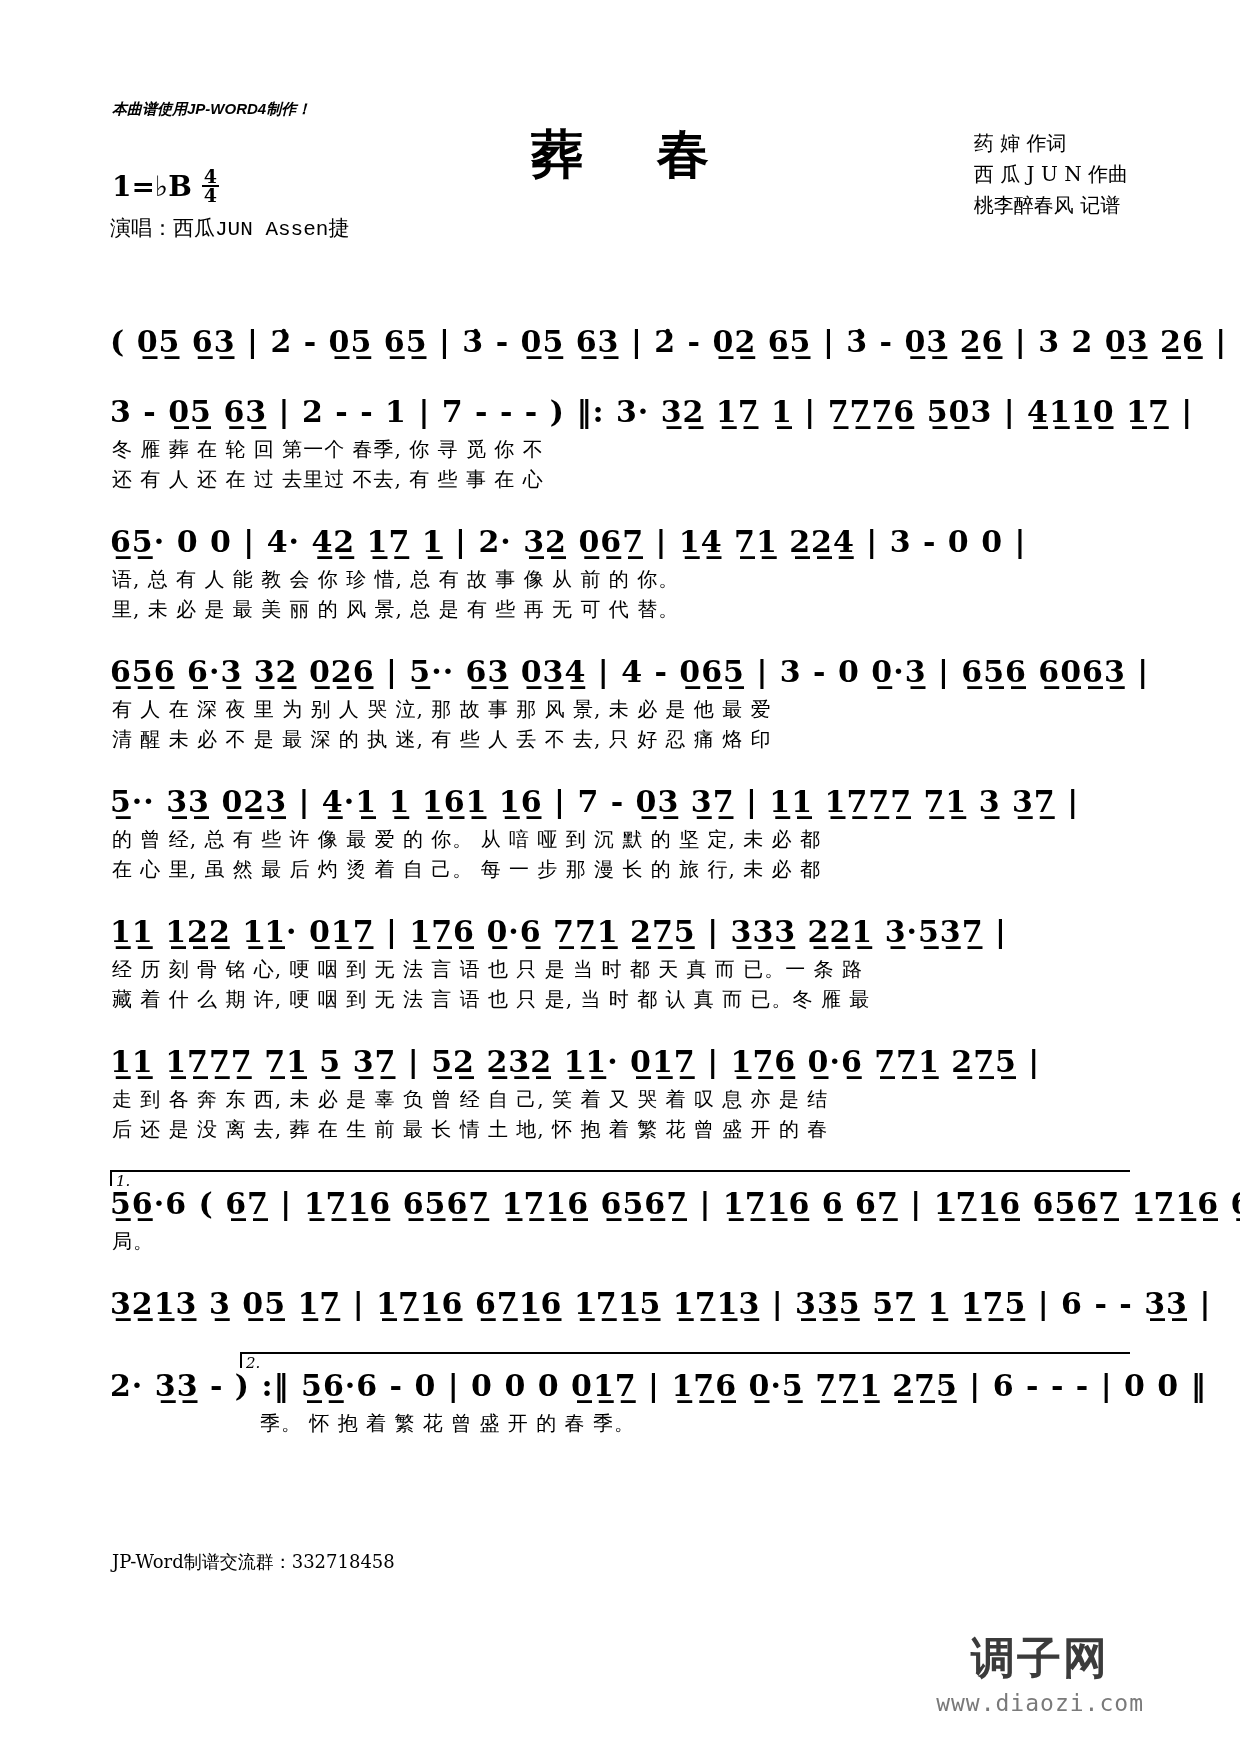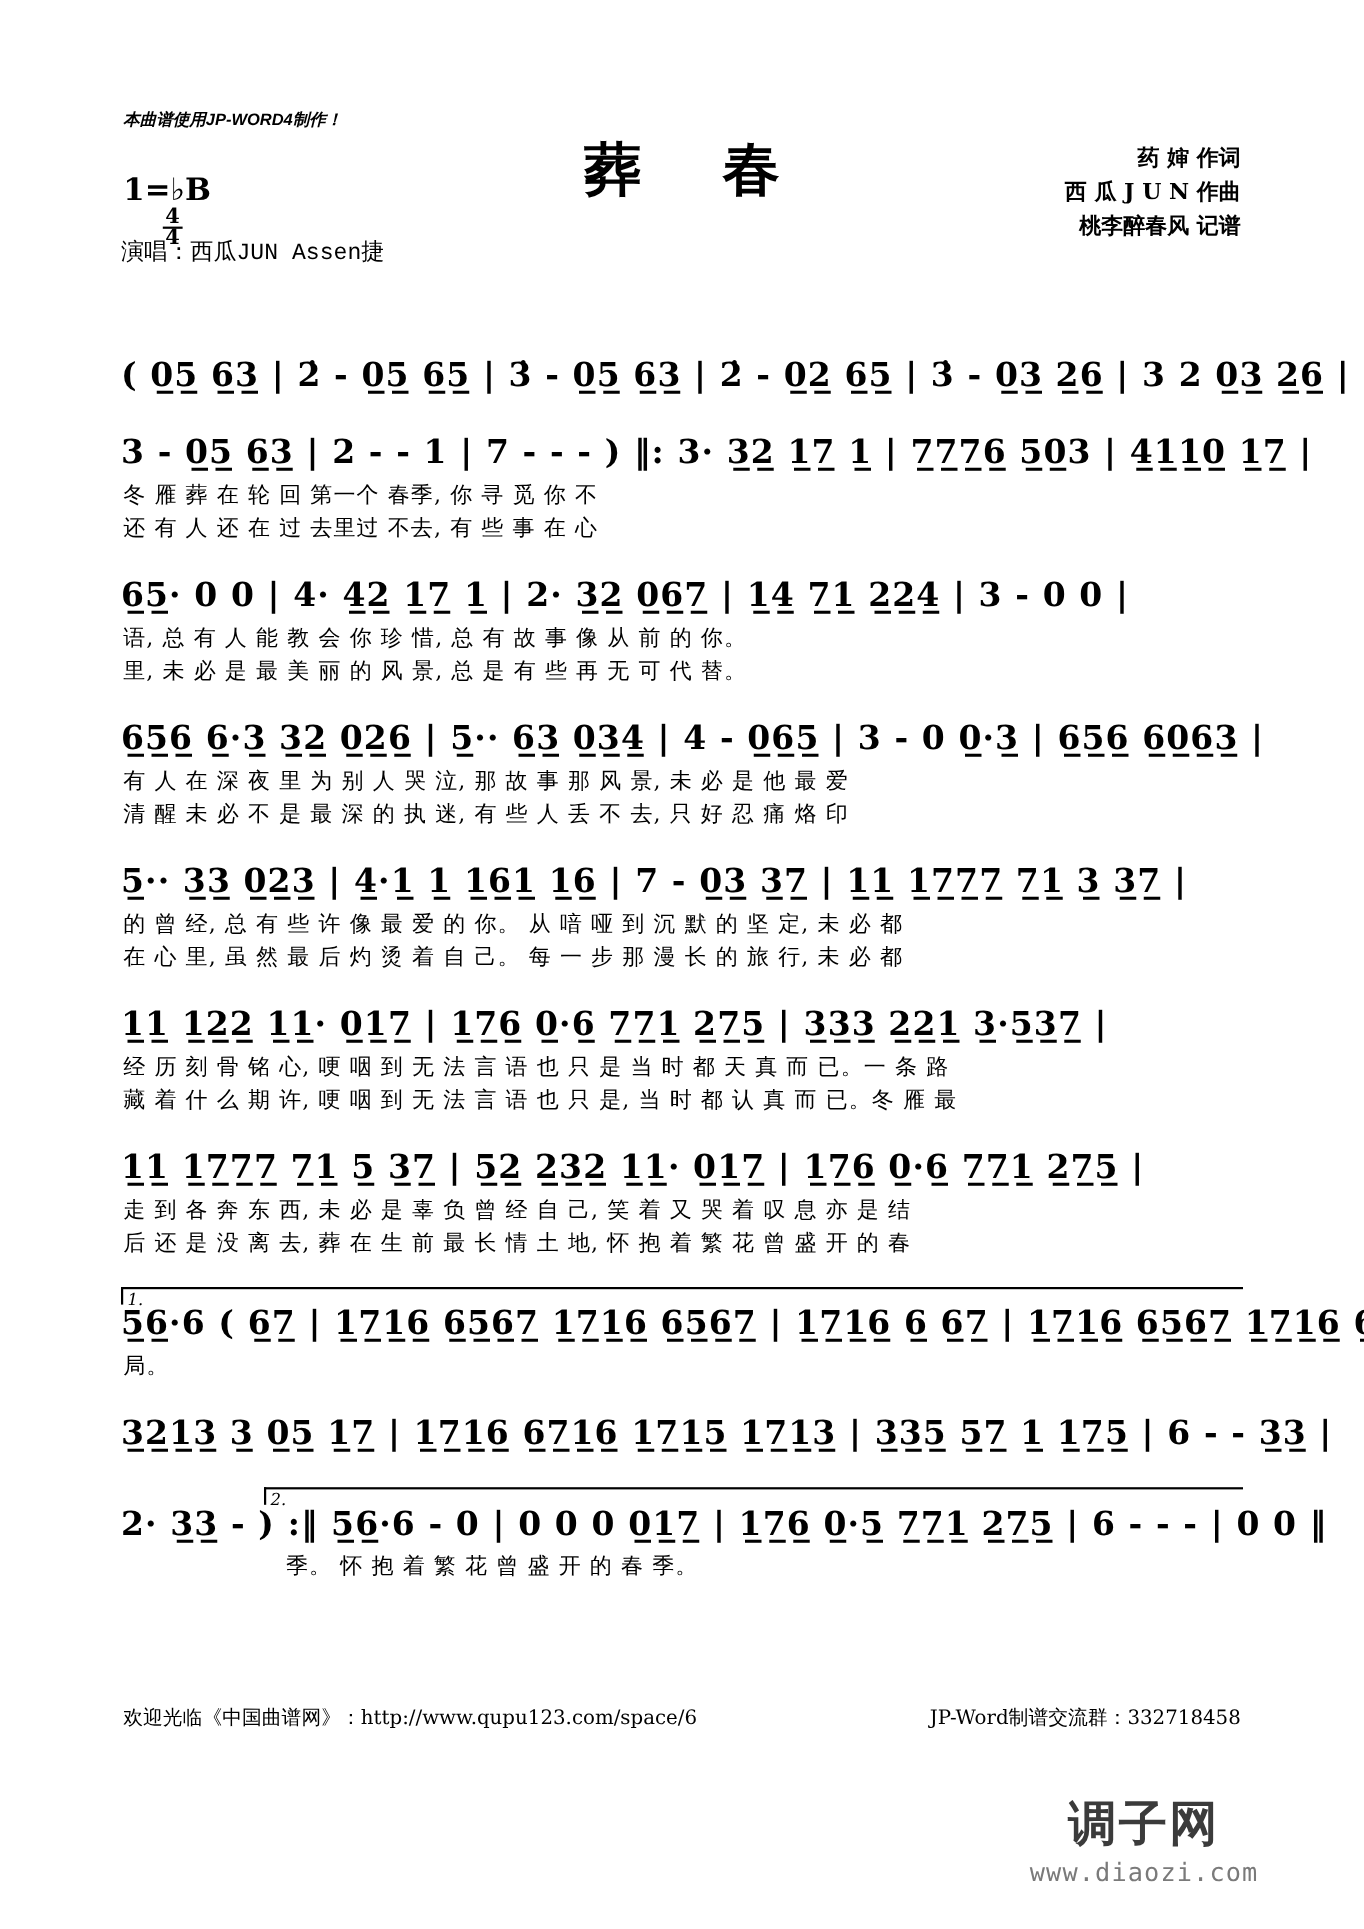--- a/index.html
+++ b/index.html
@@ -48,34 +48,32 @@
     font-size: 21px;
     margin-top: 24px;
     font-family: Liberation Mono, monospace;
   }
   .credits {
     position: absolute;
     right: 112px;
     top: 128px;
     font-size: 20px;
     line-height: 31px;
-    text-align: right;
-    font-family: "DejaVu Serif", serif;
-    font-weight: bold;
+    text-align: left;
+    font-family: "DejaVu Serif", serif;
   }
   .keysig {
     position: absolute;
     left: 112px;
-    top: 156px;
+    top: 168px;
     font-size: 28px;
     font-family: "DejaVu Serif", serif;
     font-weight: bold;
     display: flex;
     align-items: center;
-    flex-direction: column;
   }
   .frac {
     display: inline-flex;
     flex-direction: column;
     font-size: 19px;
     line-height: 17px;
     margin-left: 10px;
     text-align: center;
   }
   .frac .num { border-bottom: 2px solid #000; padding: 0 2px;}
@@ -235,21 +233,20 @@
   <div class="system">
     <div class="volta" style="margin-left:130px;">
       <span>2.</span>
     </div>
     <div class="notes">2· 3̲3̲ - ) :‖ 5̲6̲·6 - 0 | 0 0 0 0̲1̲7̲ | 1̲7̲6̲ 0̲·5̲ 7̲7̲1̲ 2̲7̲5̲ | 6 - - - | 0 0 ‖</div>
     <div class="lyricline" style="margin-left:150px">季。        怀 抱 着   繁 花 曾 盛 开 的 春 季。</div>
   </div>
 
   <div class="footer">
     <div class="footer-row">
-      <span class="footer-left">欢迎光临《中国曲谱网》：http://www.qupu123.com/space/6</span>
       <span class="footer-right">JP-Word制谱交流群：332718458</span>
     </div>
   </div>
 
   <div class="watermark">
     <div class="wm-main">调子网</div>
     <div class="wm-sub">www.diaozi.com</div>
   </div>
 
 </div>

